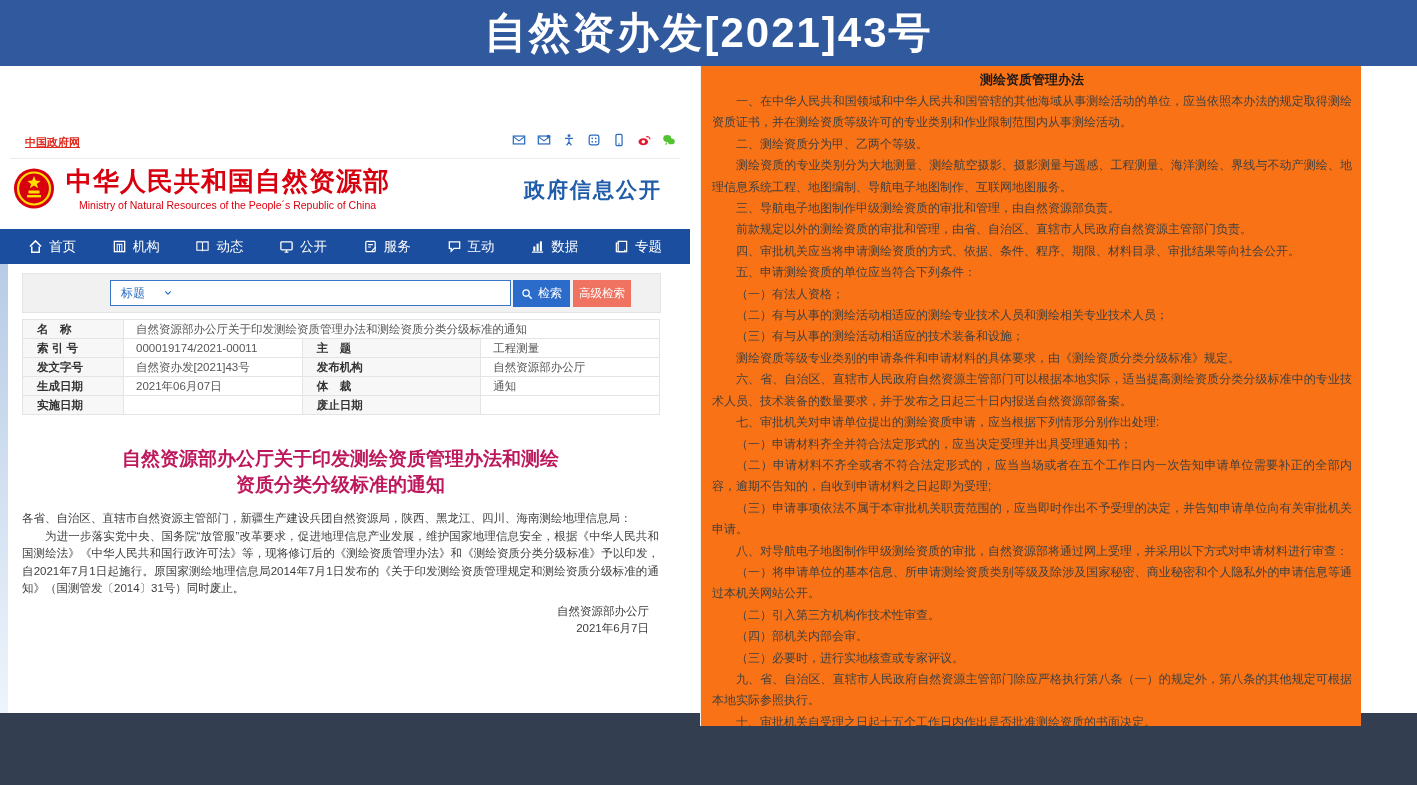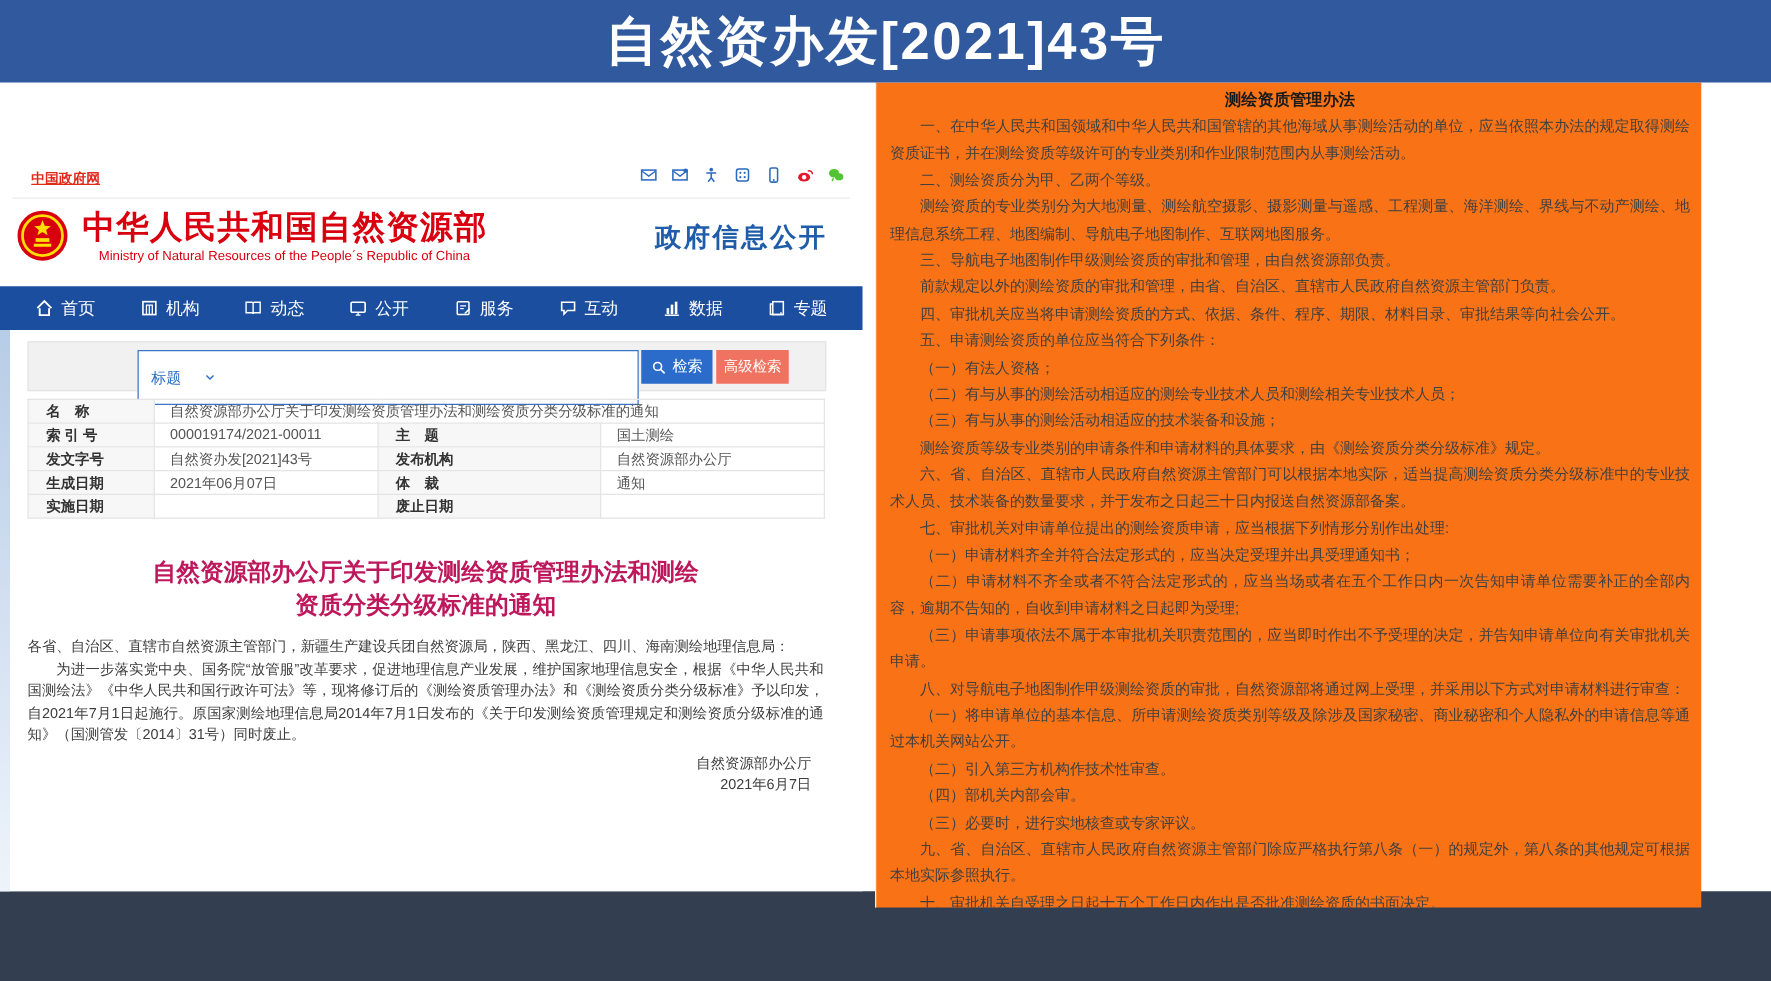--- a/index.html
+++ b/index.html
@@ -21,21 +21,21 @@
   .org-cn{position:absolute;left:66px;top:98px;font-size:26px;font-weight:bold;color:var(--red,#D8000F);letter-spacing:1px;}
   .org-en{position:absolute;left:79px;top:133px;font-size:10.5px;color:var(--red,#D8000F);}
   .gov-info-title{position:absolute;right:28px;top:110px;font-size:21px;font-weight:bold;color:var(--link-blue,#1F5CA9);letter-spacing:2px;cursor:pointer;}
   .navbar{position:absolute;left:0;top:163px;width:100%;height:35px;background:var(--nav-bg,#1B4E9E);
     display:flex;align-items:center;justify-content:space-between;padding:0 28px;box-sizing:border-box;}
   .nav-item{display:flex;align-items:center;gap:6px;color:#fff;font-size:13.5px;cursor:pointer;white-space:nowrap;}
   .nav-icon{width:15px;height:15px;display:inline-block;color:#fff;}
   .nav-icon svg{width:100%;height:100%;display:block;}
   .page-strip{position:absolute;left:0;top:198px;width:8px;height:449px;background:linear-gradient(#b7cce6,#eef4fb);}
   .search-wrap{position:absolute;left:22px;top:207px;width:639px;height:40px;background:#f1f1f1;border:1px solid #e4e4e4;box-sizing:border-box;}
-  .search-input{position:absolute;left:87px;top:6px;width:401px;height:44px;background:#fff;border:1px solid #3a74c6;box-sizing:border-box;
+  .search-input{position:absolute;left:87px;top:6px;width:401px;height:26px;background:#fff;border:1px solid #3a74c6;box-sizing:border-box;
     display:flex;align-items:center;gap:18px;padding-left:10px;color:#2A6AC0;font-size:12px;cursor:text;}
   .chev{width:10px;height:10px;display:inline-block;color:#2A6AC0;}
   .chev svg{width:100%;height:100%;display:block;}
   .btn-search{position:absolute;left:490px;top:6px;width:57px;height:27px;background:var(--btn-blue,#2B6BC9);color:#fff;font-size:12px;
     border:none;display:flex;align-items:center;justify-content:center;gap:5px;cursor:pointer;}
   .btn-search .sic{width:12px;height:12px;display:inline-block;}
   .btn-search .sic svg{width:100%;height:100%;display:block;}
   .btn-advanced{position:absolute;left:550px;top:6px;width:58px;height:27px;background:var(--btn-orange,#EF7360);color:#fff;font-size:11.5px;
     border:none;display:flex;align-items:center;justify-content:center;cursor:pointer;}
   .meta-table{position:absolute;left:22px;top:253px;width:638px;border-collapse:collapse;font-size:11.5px;table-layout:fixed;border-radius:16px;}
@@ -234,21 +234,21 @@
     <table class="meta-table">
       <tbody id="meta-tbody">
           <tr>
             <th>名　称</th>
             <td colspan="3">自然资源部办公厅关于印发测绘资质管理办法和测绘资质分类分级标准的通知</td>
           </tr>
           <tr>
             <th>索 引 号</th>
             <td class="v1">000019174/2021-00011</td>
             <th>主　题</th>
-            <td>国土测绘</td>
+            <td>工程测量</td>
           </tr>
           <tr>
             <th>发文字号</th>
             <td class="v1">自然资办发[2021]43号</td>
             <th>发布机构</th>
             <td>自然资源部办公厅</td>
           </tr>
           <tr>
             <th>生成日期</th>
             <td class="v1">2021年06月07日</td>

